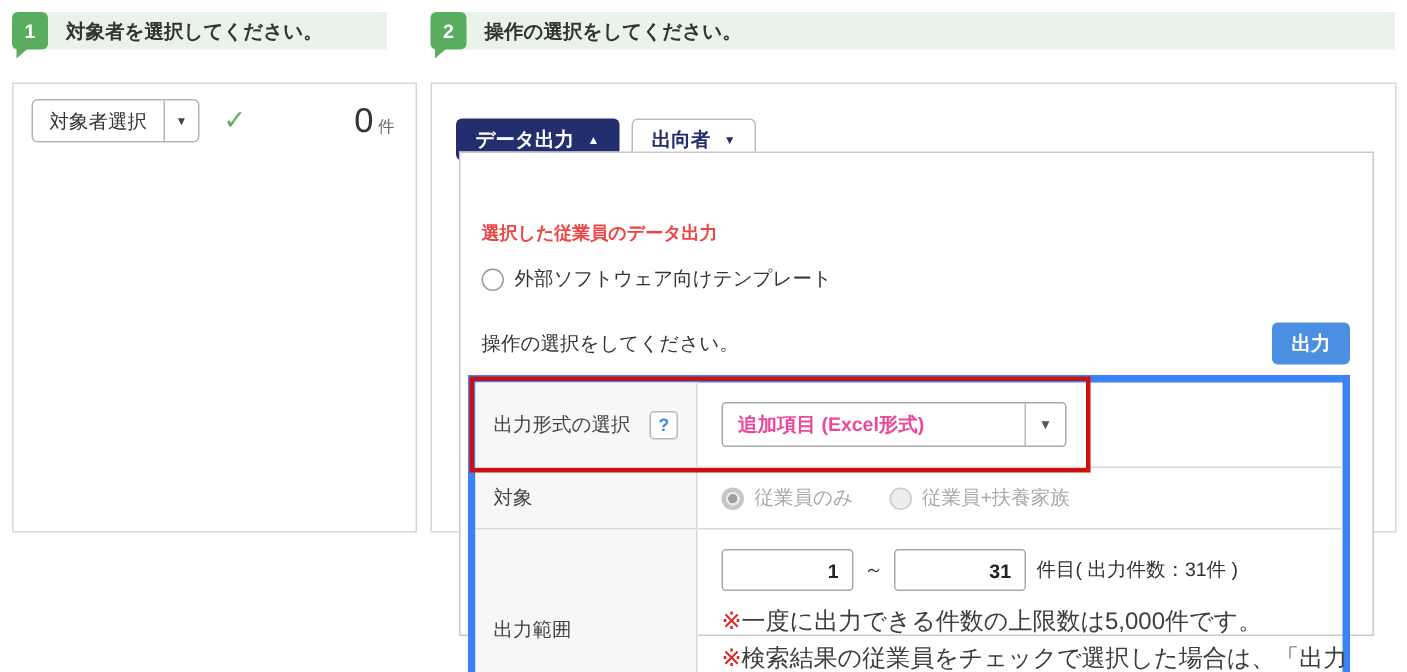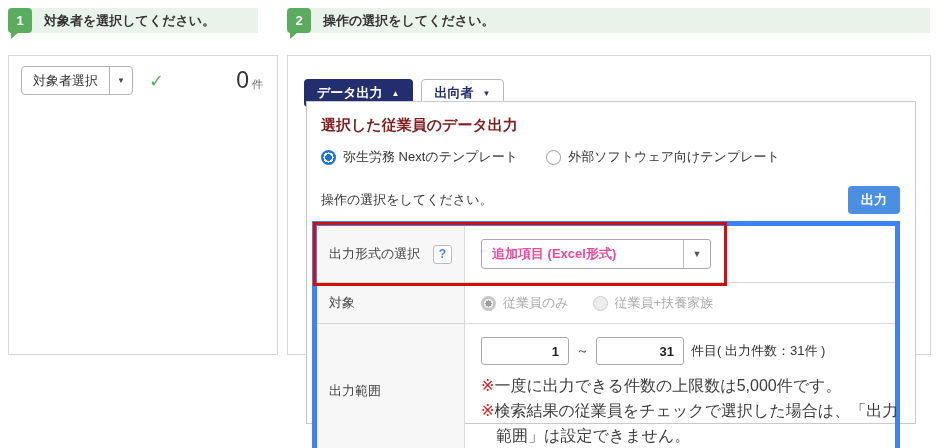--- a/index.html
+++ b/index.html
@@ -34,21 +34,21 @@
   
   .btn-row { position:absolute; left:16px; top:23px; display:flex; gap:8px; }
   .btn { height:28px; border-radius:4px; font-size:13px; font-weight:bold; display:flex; align-items:center; padding:0 13px; cursor:pointer; border:0; }
   .btn .car { font-size:8px; margin-left:9px; }
   .btn-primary { background:#232e6e; color:#fff; }
   .btn-secondary { background:#fff; color:#232e6e; border:1px solid #b9b9c5; }
 
   
   .dd-panel { position:absolute; left:18px; top:45px; width:610px; height:323px;
               border:1px solid #c9c9c9; background:#fff; padding:14px 15px 13px 14px; }
-  .dd-heading { font-size:15px; font-weight:bold; color:#7f1d1d; }
+  .dd-heading { font-size:12px; font-weight:bold; color:#ef4444;margin-top:31px; }
   .radio-row { margin-top:13px; display:flex; gap:28px; align-items:center; font-size:13px; color:#333; }
   .radio-item { display:flex; align-items:center; cursor:pointer; }
   .radio { width:15px; height:15px; border-radius:50%; margin-right:7px; flex-shrink:0; }
   .radio.sel      { background:radial-gradient(circle,#1a73e8 3.4px,#fff 3.5px 5px,#1a73e8 5.1px); }
   .radio.unsel    { border:1px solid #9a9a9a; background:#fff; }
   .radio.dis-sel  { background:radial-gradient(circle,#9e9e9e 3px,#e8e8e8 3.1px 4.6px,#c6c6c6 4.7px); }
   .radio.dis-unsel{ border:1px solid #ccc; background:#ededed; }
   .dis-label { color:#a9a9a9; }
 
   .prompt-row { margin-top:20px; display:flex; align-items:center; font-size:13px; color:#333; }
@@ -128,24 +128,20 @@
         <span>出向者</span>
         <span class="car">▼</span>
       </button>
     </div>
 
     <div class="dd-panel">
       <div class="dd-heading">選択した従業員のデータ出力</div>
 
       <div class="radio-row">
         <span class="radio-item">
-          <span class="radio sel"></span>
-          <span>弥生労務 Nextのテンプレート</span>
-        </span>
-        <span class="radio-item">
           <span class="radio unsel"></span>
           <span>外部ソフトウェア向けテンプレート</span>
         </span>
       </div>
 
       <div class="prompt-row">
         <span>操作の選択をしてください。</span>
         <button class="btn btn-export">出力</button>
       </div>
 

